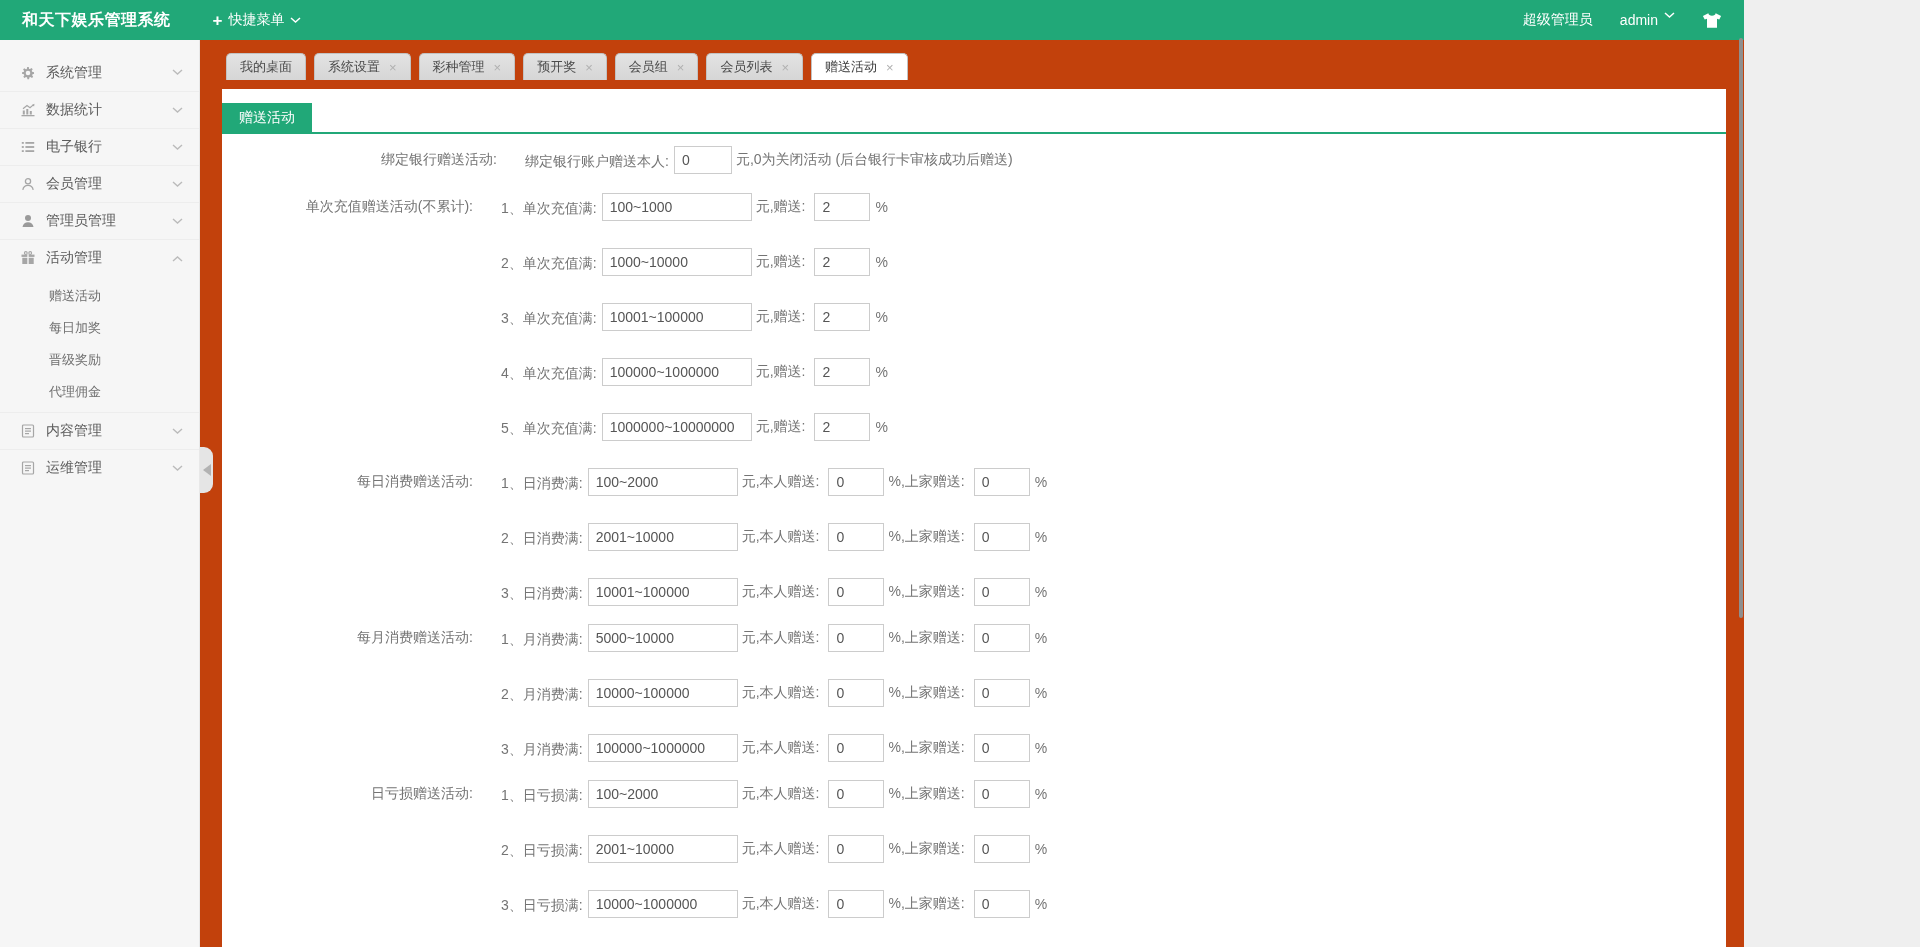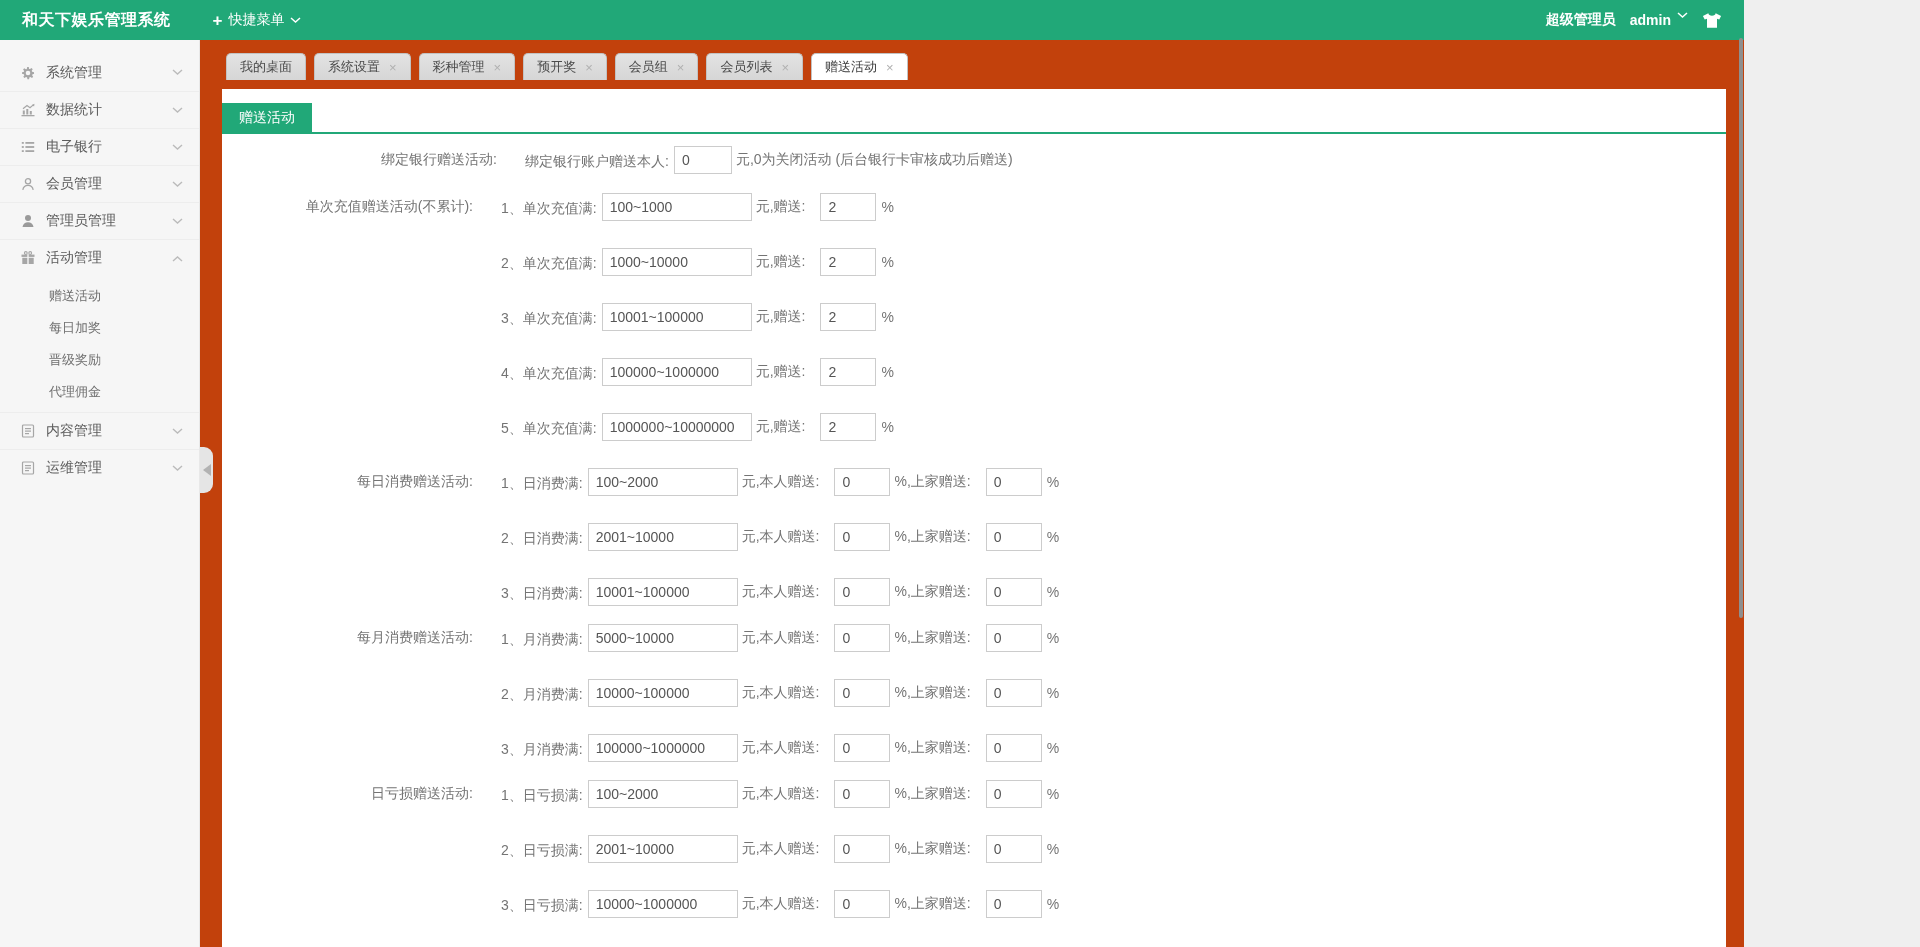--- a/index.html
+++ b/index.html
@@ -8,21 +8,21 @@
   .app { position:relative; width:1744px; height:947px; }
 
   
   .topbar { position:absolute; left:0; top:0; width:100%; height:40px;
     background:#21a878; display:flex; align-items:center; padding:0 22px;
     color:#fff; z-index:30; }
   .brand { font-size:16px; font-weight:bold; letter-spacing:.5px; }
   .quick-menu { display:flex; align-items:center; gap:6px; margin-left:42px;
     font-size:14px; cursor:pointer; }
   .plus { font-size:17px; font-weight:bold; line-height:1; }
-  .topbar-right { margin-left:auto; display:flex; align-items:center; gap:14px; font-size:14px;font-weight:bold; }
+  .topbar-right { margin-left:auto; display:flex; align-items:center; gap:27px; font-size:14px; }
   .user-menu { display:flex; align-items:flex-start; gap:6px; cursor:pointer; }
   .chev-white { display:block; }
 
   
   .sidebar { position:absolute; left:0; top:40px; width:200px; bottom:0;
     background:#f6f6f6; border-right:1px solid #e8e8e8; padding-top:14px; z-index:20; }
   .side-item { height:37px; display:flex; align-items:center;
     padding:0 16px 0 20px; font-size:14px; color:#5c5c5c; cursor:pointer;
     border-top:1px solid #ededed; }
   .side-item:first-child { border-top:none; }
@@ -59,21 +59,21 @@
   .frow.bank { margin-bottom:19px;padding-left:24px; }
   .frow.gap-top { margin-top:16px; }
   .frow.tight { margin-bottom:18px; }
   .glabel { width:265px; padding-right:14px; text-align:right; flex:none; }
   .ilabel { margin:4px 5px 0 14px; }
   .inp { height:28px; border:1px solid #ccc; background:#fff; padding:0 7px;
     font-size:14px; color:#555; font-family:inherit; }
   .inp.range { width:150px; }
   .inp.pct { width:56px; }
   .inp.small { width:58px; }
-  .mid { margin:0 15px 0 4px; }
+  .mid { margin:0 9px 0 4px; }
   .tail { margin-left:5px; }
 
   .scrollbar-thumb { position:absolute; right:1px; top:38px; width:4px; height:580px;
     background:#8f8f8f; border-radius:2px; z-index:40; }
 </style>
 </head>
 <body>
 
 <div class="app">
 

